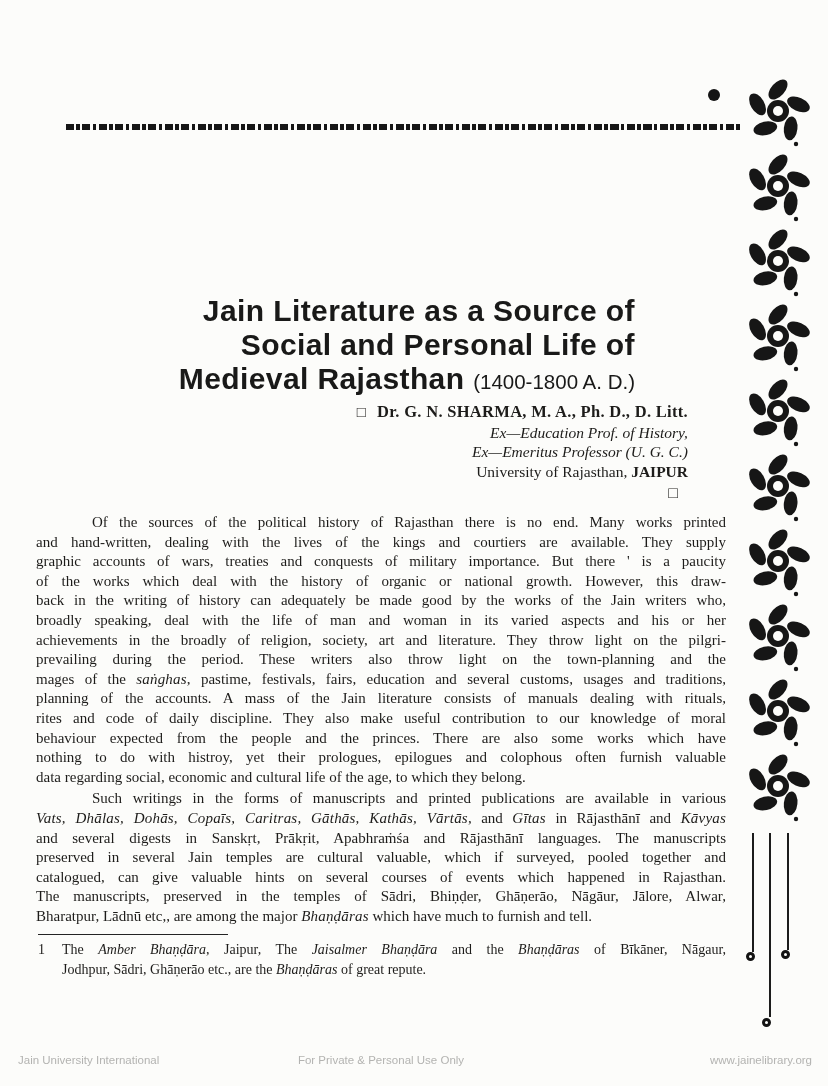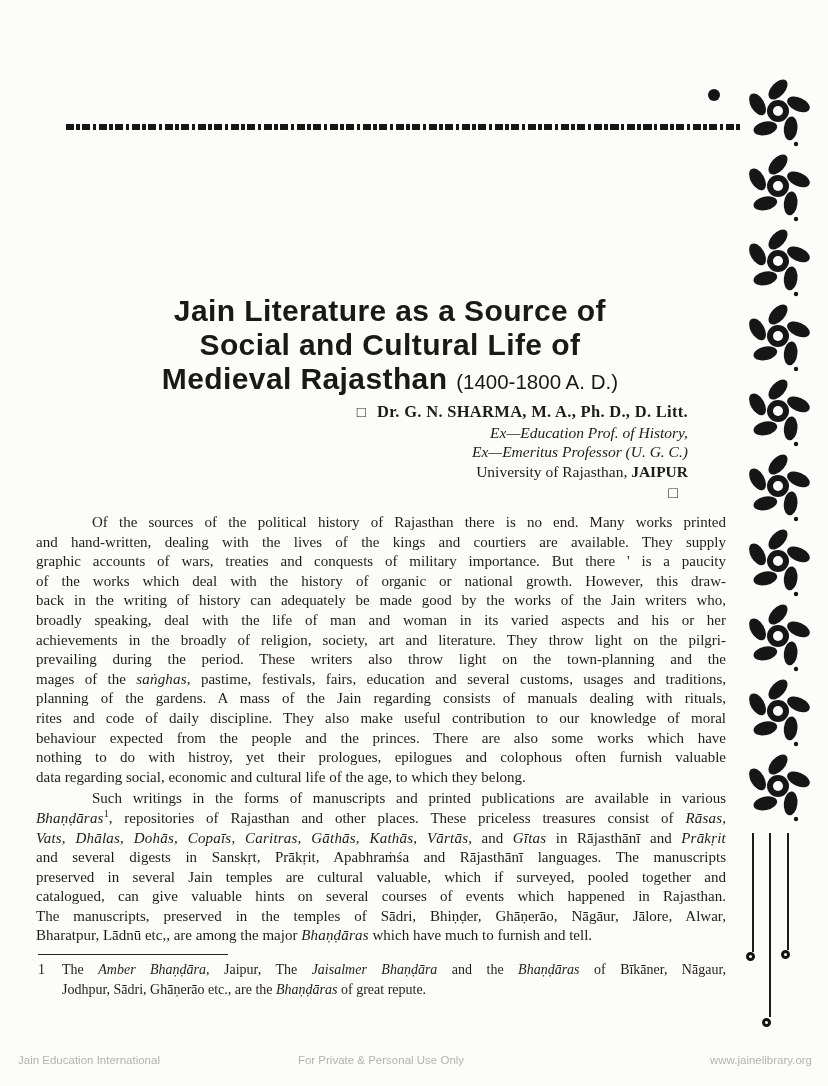--- a/index.html
+++ b/index.html
@@ -42,22 +42,22 @@
     border: 3px solid #131313; border-radius: 50%;
     background: #fcfcfa;
   }
   .ring1 { left: 746px; top: 952px; }
   .ring2 { left: 762px; top: 1018px; }
   .ring3 { left: 781px; top: 950px; }
 
   
   .title {
     position: absolute;
-    top: 294px; right: 210px;
-    text-align: center;
+    top: 294px; right: 193px;
+    text-align: right;
     font-family: "Liberation Sans", sans-serif;
     font-weight: bold;
     font-size: 30px;
     line-height: 34px;
     letter-spacing: 0.4px;
     color: #191918;
     white-space: nowrap;
   }
   .t-period {
     font-size: 20.5px;
@@ -160,21 +160,21 @@
 
   <div class="hang hang1"></div>
   <div class="hang hang2"></div>
   <div class="hang hang3"></div>
   <div class="ring ring1"></div>
   <div class="ring ring2"></div>
   <div class="ring ring3"></div>
 
   <h1 class="title">
     <div class="t-line">Jain Literature as a Source of</div>
-    <div class="t-line">Social and Cultural Life of</div>
+    <div class="t-line">Social and Personal Life of</div>
     <div class="t-line"><span>Medieval Rajasthan</span> <span class="t-period">(1400-1800 A. D.)</span></div>
   </h1>
 
   <div class="author">
     <div class="a-name"><span class="sq">□</span><span>Dr. G. N. SHARMA, M. A., Ph. D., D. Litt.</span></div>
     <div class="a-cred">
         <div class="line">Ex—Education Prof. of History,</div>
         <div class="line">Ex—Emeritus Professor (U. G. C.)</div>
       </div>
     <div class="a-affil">University of Rajasthan, <b>JAIPUR</b></div>
@@ -185,45 +185,44 @@
     <div class="para p1">
         <div class="line">Of the sources of the political history of Rajasthan there is no end.  Many works printed</div>
         <div class="line">and hand-written, dealing with the lives of the kings and courtiers are available.  They supply</div>
         <div class="line">graphic accounts of wars, treaties and conquests of military importance.  But there ' is a paucity</div>
         <div class="line">of the works which deal with the history of organic or national growth.  However, this draw-</div>
         <div class="line">back in the writing of history can adequately be made good by the works of the Jain writers who,</div>
         <div class="line">broadly speaking, deal with the life of man and woman in its varied aspects and his or her</div>
         <div class="line">achievements in the broadly of religion, society, art and literature.  They throw light on the pilgri-</div>
         <div class="line">prevailing during the period.  These writers also throw light on the town-planning and the</div>
         <div class="line">mages of the <i>saṅghas</i>, pastime, festivals, fairs, education and several customs, usages and traditions,</div>
-        <div class="line">planning of the gardens.  A mass of the Jain regarding consists of manuals dealing with rituals,</div>
+        <div class="line">planning of the accounts.  A mass of the Jain literature consists of manuals dealing with rituals,</div>
         <div class="line">rites and code of daily discipline.  They also make useful contribution to our knowledge of moral</div>
         <div class="line">behaviour expected from the people and the princes.  There are also some works which have</div>
         <div class="line">nothing to do with histroy, yet their prologues, epilogues and colophous often furnish valuable</div>
         <div class="line">data regarding social, economic and cultural life of the age, to which they belong.</div>
       </div>
     <div class="para p2">
         <div class="line">Such writings in the forms of manuscripts and printed publications are available in various</div>
-        <div class="line"><i>Bhaṇḍāras</i><sup>1</sup>, repositories of Rajasthan and other places.  These priceless treasures consist of <i>Rāsas</i>,</div>
-        <div class="line"><i>Vats, Dhālas, Dohās, Copaīs, Caritras, Gāthās, Kathās, Vārtās</i>, and <i>Gītas</i> in Rājasthānī and <i>Prākṛit</i></div>
+        <div class="line"><i>Vats, Dhālas, Dohās, Copaīs, Caritras, Gāthās, Kathās, Vārtās</i>, and <i>Gītas</i> in Rājasthānī and <i>Kāvyas</i></div>
         <div class="line">and several digests in Sanskṛt, Prākṛit, Apabhraṁśa and Rājasthānī languages.  The manuscripts</div>
         <div class="line">preserved in several Jain temples are cultural valuable, which if surveyed, pooled together and</div>
         <div class="line">catalogued, can give valuable hints on several courses of events which happened in Rajasthan.</div>
         <div class="line">The manuscripts, preserved in the temples of Sādri, Bhiṇḍer, Ghāṇerāo, Nāgāur, Jālore, Alwar,</div>
         <div class="line">Bharatpur, Lādnū etc,, are among the major <i>Bhaṇḍāras</i> which have much to furnish and tell.</div>
       </div>
     <div class="fn-rule"></div>
     <div class="footnote">
       <span class="fn-num">1</span>
       <div class="fn-lines">
           <div class="line">The <i>Amber Bhaṇḍāra</i>, Jaipur,  The <i>Jaisalmer Bhaṇḍāra</i> and the <i>Bhaṇḍāras</i> of Bīkāner, Nāgaur,</div>
           <div class="line">Jodhpur, Sādri, Ghāṇerāo etc., are the <i>Bhaṇḍāras</i> of great repute.</div>
         </div>
     </div>
   </div>
 
   <div class="footer">
-    <span class="f-left">Jain Education International</span>
+    <span class="f-left">Jain University International</span>
     <span class="f-center">For Private &amp; Personal Use Only</span>
     <span class="f-right">www.jainelibrary.org</span>
   </div>
 
 </div>
 
 </body></html>

